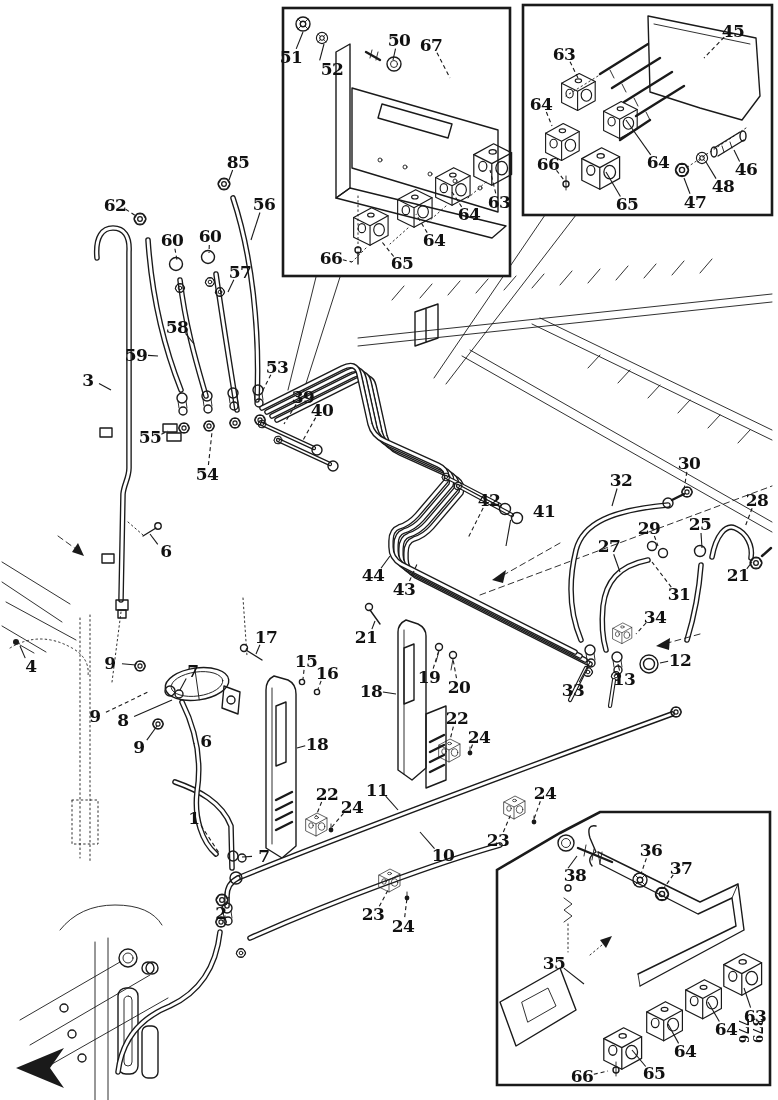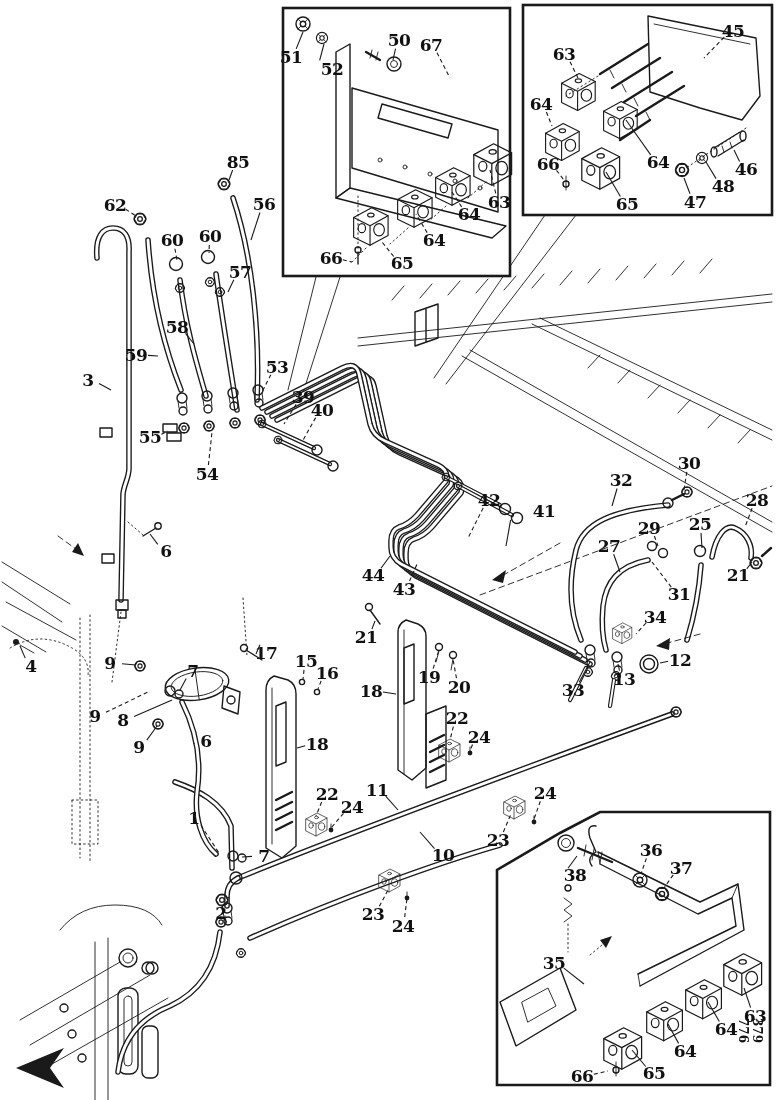--- a/index.html
+++ b/index.html
@@ -509,21 +509,21 @@
       <div class="callout" style="left: 680px; top: 660px;">12</div>
       <div class="callout" style="left: 624px; top: 679px;">13</div>
       <div class="callout" style="left: 573px; top: 690px;">33</div>
       <div class="callout" style="left: 31px; top: 666px;">4</div>
       <div class="callout" style="left: 110px; top: 663px;">9</div>
       <div class="callout" style="left: 193px; top: 671px;">7</div>
       <div class="callout" style="left: 95px; top: 716px;">9</div>
       <div class="callout" style="left: 123px; top: 720px;">8</div>
       <div class="callout" style="left: 139px; top: 747px;">9</div>
       <div class="callout" style="left: 206px; top: 741px;">6</div>
-      <div class="callout" style="left: 266px; top: 637px; margin-top: 16px;">17</div>
+      <div class="callout" style="left: 266px; top: 637px;">17</div>
       <div class="callout" style="left: 306px; top: 661px;">15</div>
       <div class="callout" style="left: 327px; top: 673px;">16</div>
       <div class="callout" style="left: 366px; top: 637px; text-align: center;">21</div>
       <div class="callout" style="left: 429px; top: 677px;">19</div>
       <div class="callout" style="left: 459px; top: 687px;">20</div>
       <div class="callout" style="left: 371px; top: 691px;">18</div>
       <div class="callout" style="left: 317px; top: 744px;">18</div>
       <div class="callout" style="left: 457px; top: 718px;">22</div>
       <div class="callout" style="left: 479px; top: 737px;">24</div>
       <div class="callout" style="left: 327px; top: 794px;">22</div>

